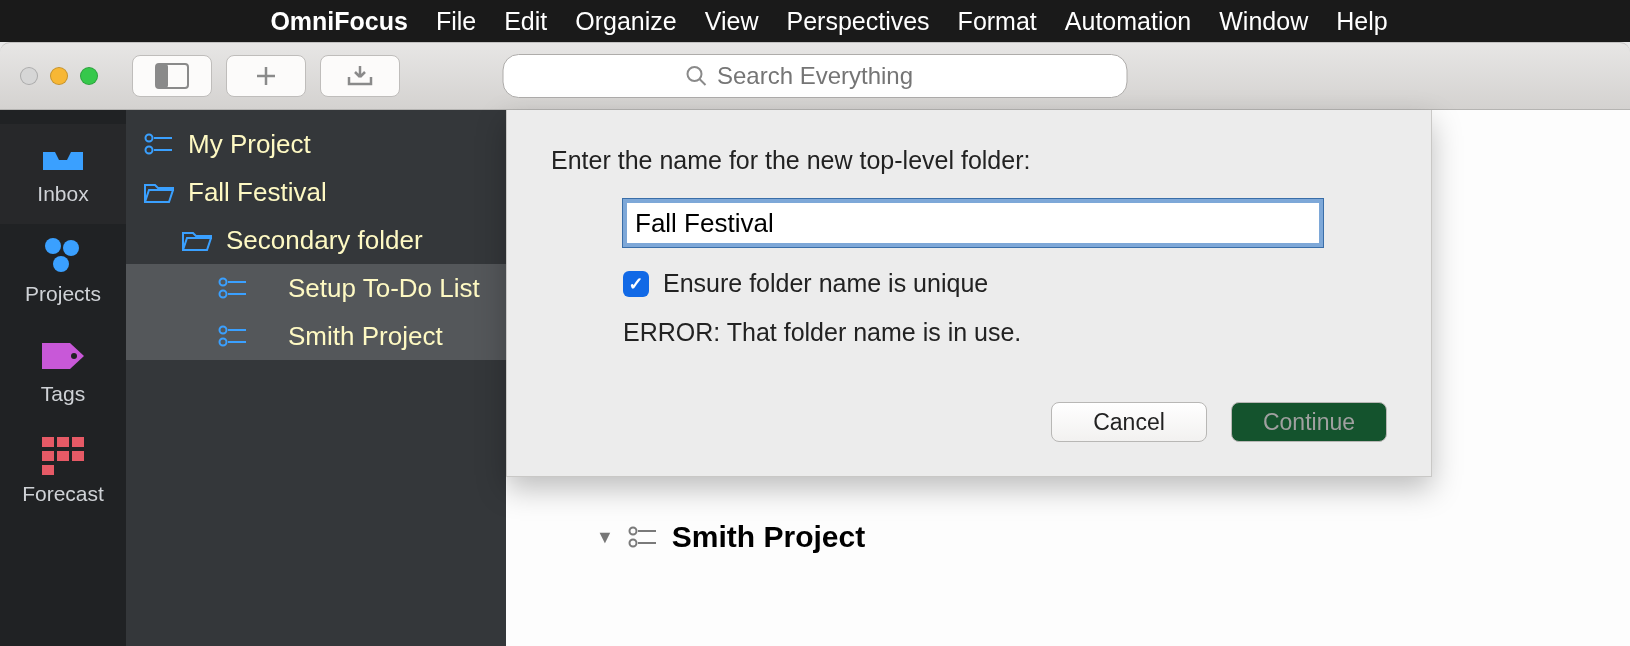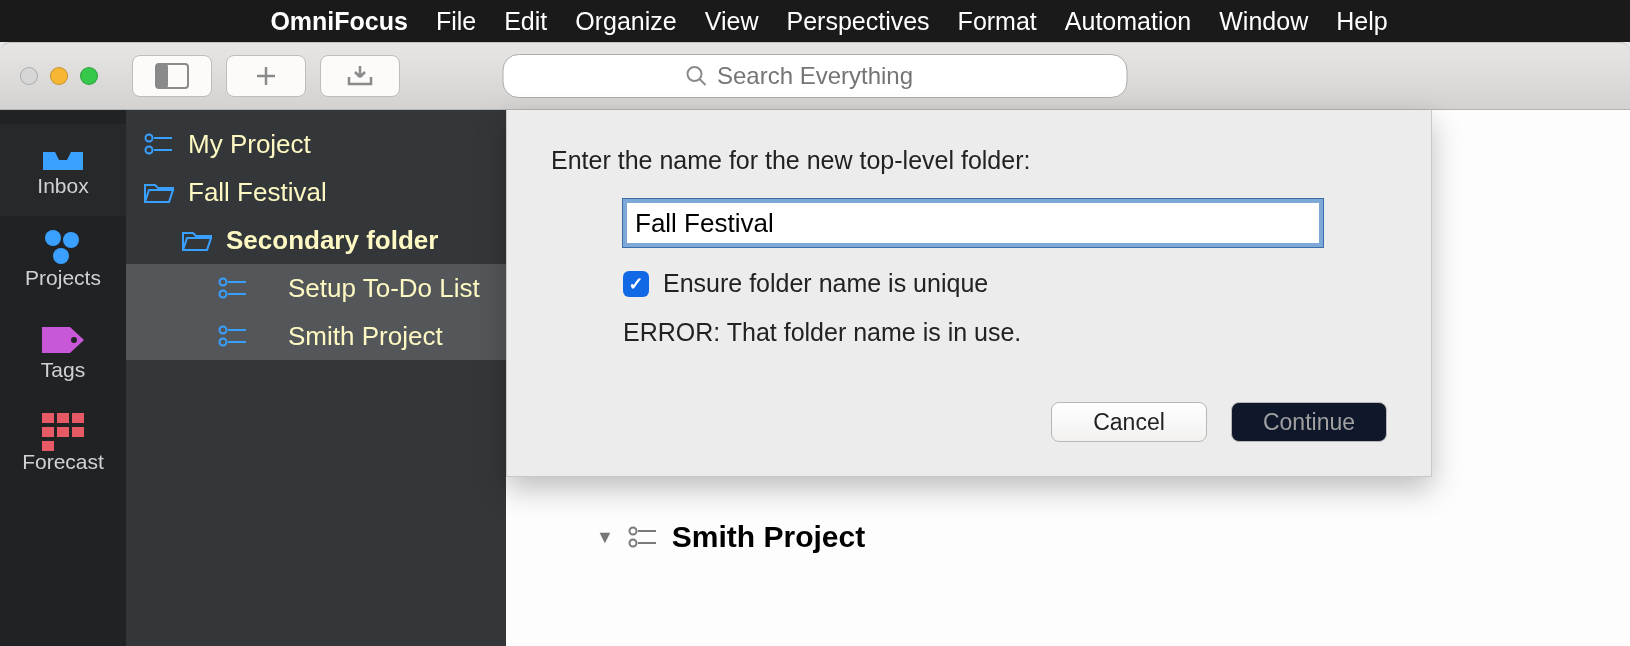--- a/index.html
+++ b/index.html
@@ -20,46 +20,46 @@
 .dot.max   { background: #36c84b; }
 .tbtn { width: 80px; height: 42px; background: #fcfbfa; border: 1px solid #bfbdbb; border-radius: 8px; display:flex; align-items:center; justify-content:center; color:#6a6a6a; }
 .tbtn svg { width: 34px; height: 26px; }
 .search-wrap { position:absolute; left:50%; transform:translateX(-50%); width:625px; }
 .search { width:100%; height:44px; border:1px solid #aeacaa; border-radius:16px; background:#fff; text-align:center; font-size:24px; color:#888; padding: 0 50px; }
 .search-wrap .sicon { position:absolute; left: calc(50% - 130px); top: 11px; color:#8a8a8a; }
 
 
 .main { display:flex; height: calc(100% - 110px); }
 .persp { width:126px; background:#202224; color:#cfd2d6; display:flex; flex-direction:column; padding-top:14px; }
-.persp-item { display:flex; flex-direction:column; align-items:center; padding:14px 0 18px; font-size:21px; cursor:default;}
+.persp-item { display:flex; flex-direction:column; align-items:center; gap:8px; padding:14px 0 18px; font-size:21px; cursor:default;}
 .persp-item.sel { background: rgba(255,255,255,0.03); }
 .persp-item .picon { width:46px; height:36px; display:flex; align-items:center; justify-content:center; }
 .sidebar { width:380px; background:#34373a; color:#fef9c3; padding-top:10px; font-size:26px; }
 .srow { display:flex; align-items:center; height:48px; padding-left:18px; gap:14px; }
-.srow.ind1 { padding-left:56px;font-weight:bold; }
+.srow.ind1 { padding-left:56px; }
 .srow.ind2 { padding-left:92px; }
 .srow.sel  { background:#54575a;gap:40px; }
 .srow svg  { flex-shrink:0; }
 .content { flex:1; background:#fdfdfd; position:relative; padding: 30px 40px 0 90px;}
 .heading { display:flex; align-items:center; gap:14px; margin-top: 380px;}
 .heading .tri { color:#777; font-size:18px;}
 .heading .pname { font-size:30px; font-weight:700; }
 .subtle { color:#9a9a9a; font-size:23px; margin-left: 54px; margin-top:4px;}
 
 
 .dialog { position:absolute; top:0; left:0; right:198px; background:#ececec; border:1px solid #c9c8c6; border-top:none; box-shadow: 0 12px 28px rgba(0,0,0,.25); padding: 36px 44px 34px; font-size:25px; color:#222;}
 .dialog .prompt { margin-bottom: 24px; }
 .field-wrap { margin-left:72px; margin-bottom:22px; }
 .field { width:700px; height:48px; border: 4px solid #7ea8d8; outline:1px solid #3a6ea8; background:#fff; font-size:26px; padding: 0 8px; }
 .chkrow { margin-left:72px; display:flex; align-items:center; gap:14px; margin-bottom:20px;}
 .chk { width:26px; height:26px; border-radius:6px; background:#1169e6; display:flex; align-items:center; justify-content:center; color:#fff; font-size:18px; font-weight:bold;}
 .err { margin-left:72px; margin-bottom: 55px;}
 .btns { display:flex; justify-content:flex-end; gap:24px; }
 .btn { width:156px; height:40px; border-radius:8px; border:1px solid #b8b7b5; background:linear-gradient(#fff,#f2f1f0); font-size:23px; display:flex; align-items:center; justify-content:center;}
-.btn.disabled { color:#a0a0a0; background:#0f172a;}
+.btn.disabled { color:#a0a0a0; background:#14532d;}
 svg { display:block; }
 </style>
 </head>
 <body>
 
 <div class="menubar">
   <span class="apple"></span>
   <span class="app">OmniFocus</span>
   <span>File</span>
   <span>Edit</span>

